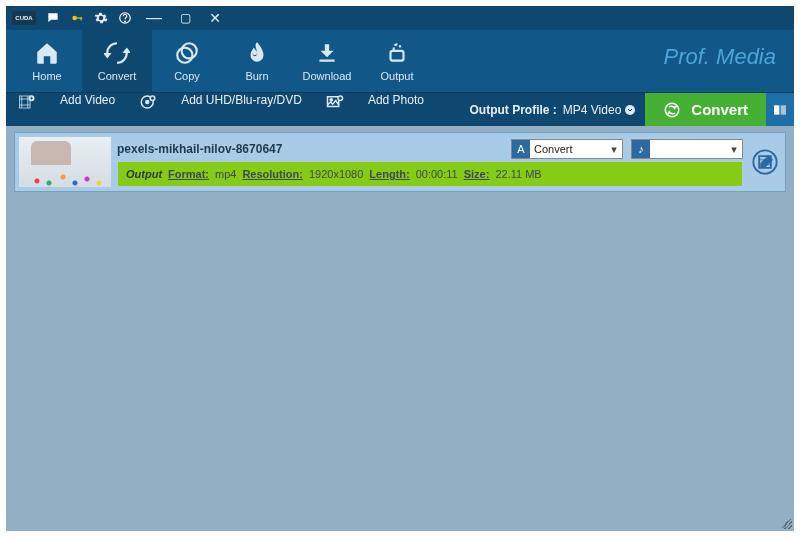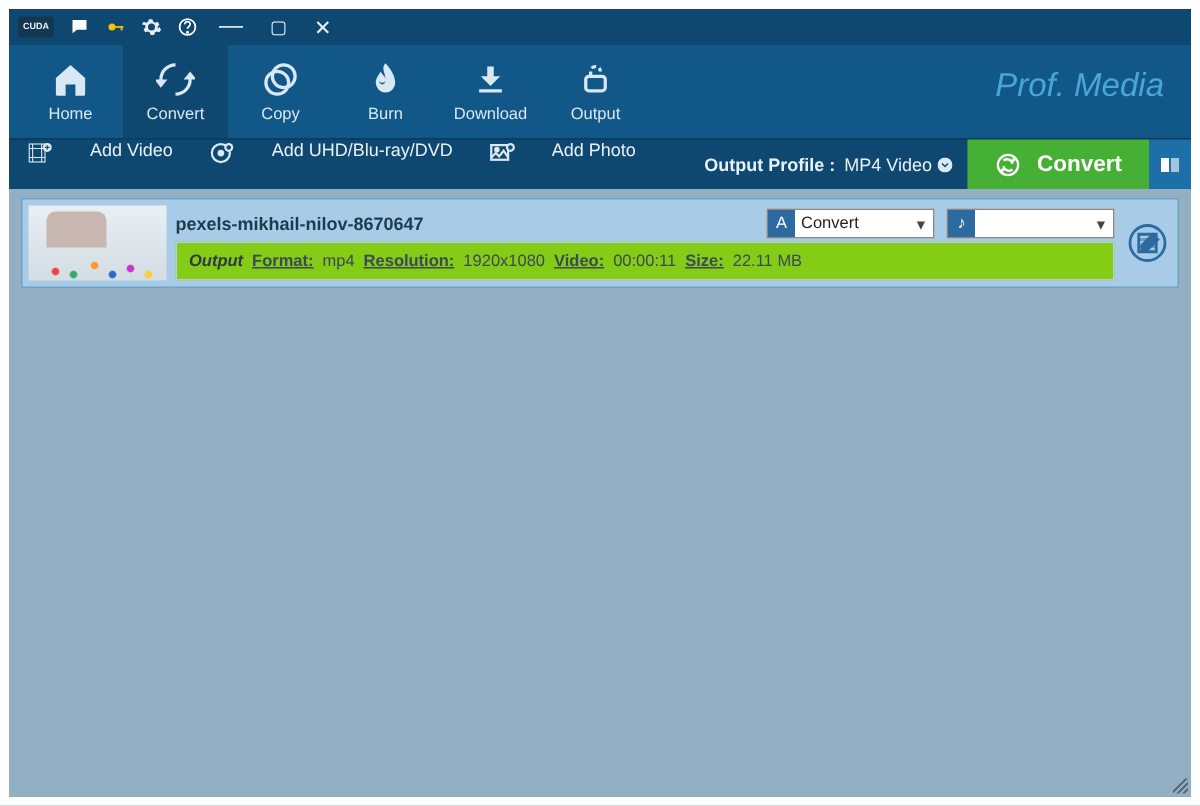--- a/index.html
+++ b/index.html
@@ -203,21 +203,21 @@
             <span class="sellabel"></span>
             <span class="selarrow">▾</span>
           </div>
         </div>
         <div class="itembot">
           <b>Output</b>
           <span class="lbl">Format:</span>
           <span>mp4</span>
           <span class="lbl">Resolution:</span>
           <span>1920x1080</span>
-          <span class="lbl">Video:</span>
+          <span class="lbl">Length:</span>
           <span>00:00:11</span>
           <span class="lbl">Size:</span>
           <span>22.11 MB</span>
         </div>
       </div>
       <div class="editbtn">
         <svg viewBox="0 0 24 24" fill="none" stroke="#2c6aa0" stroke-width="1.6">
             <circle cx="12" cy="12" r="10"></circle>
             <path d="M7 7h10v10H7z"></path>
             <path d="M7 10h10M7 14h10" opacity=".5"></path>

